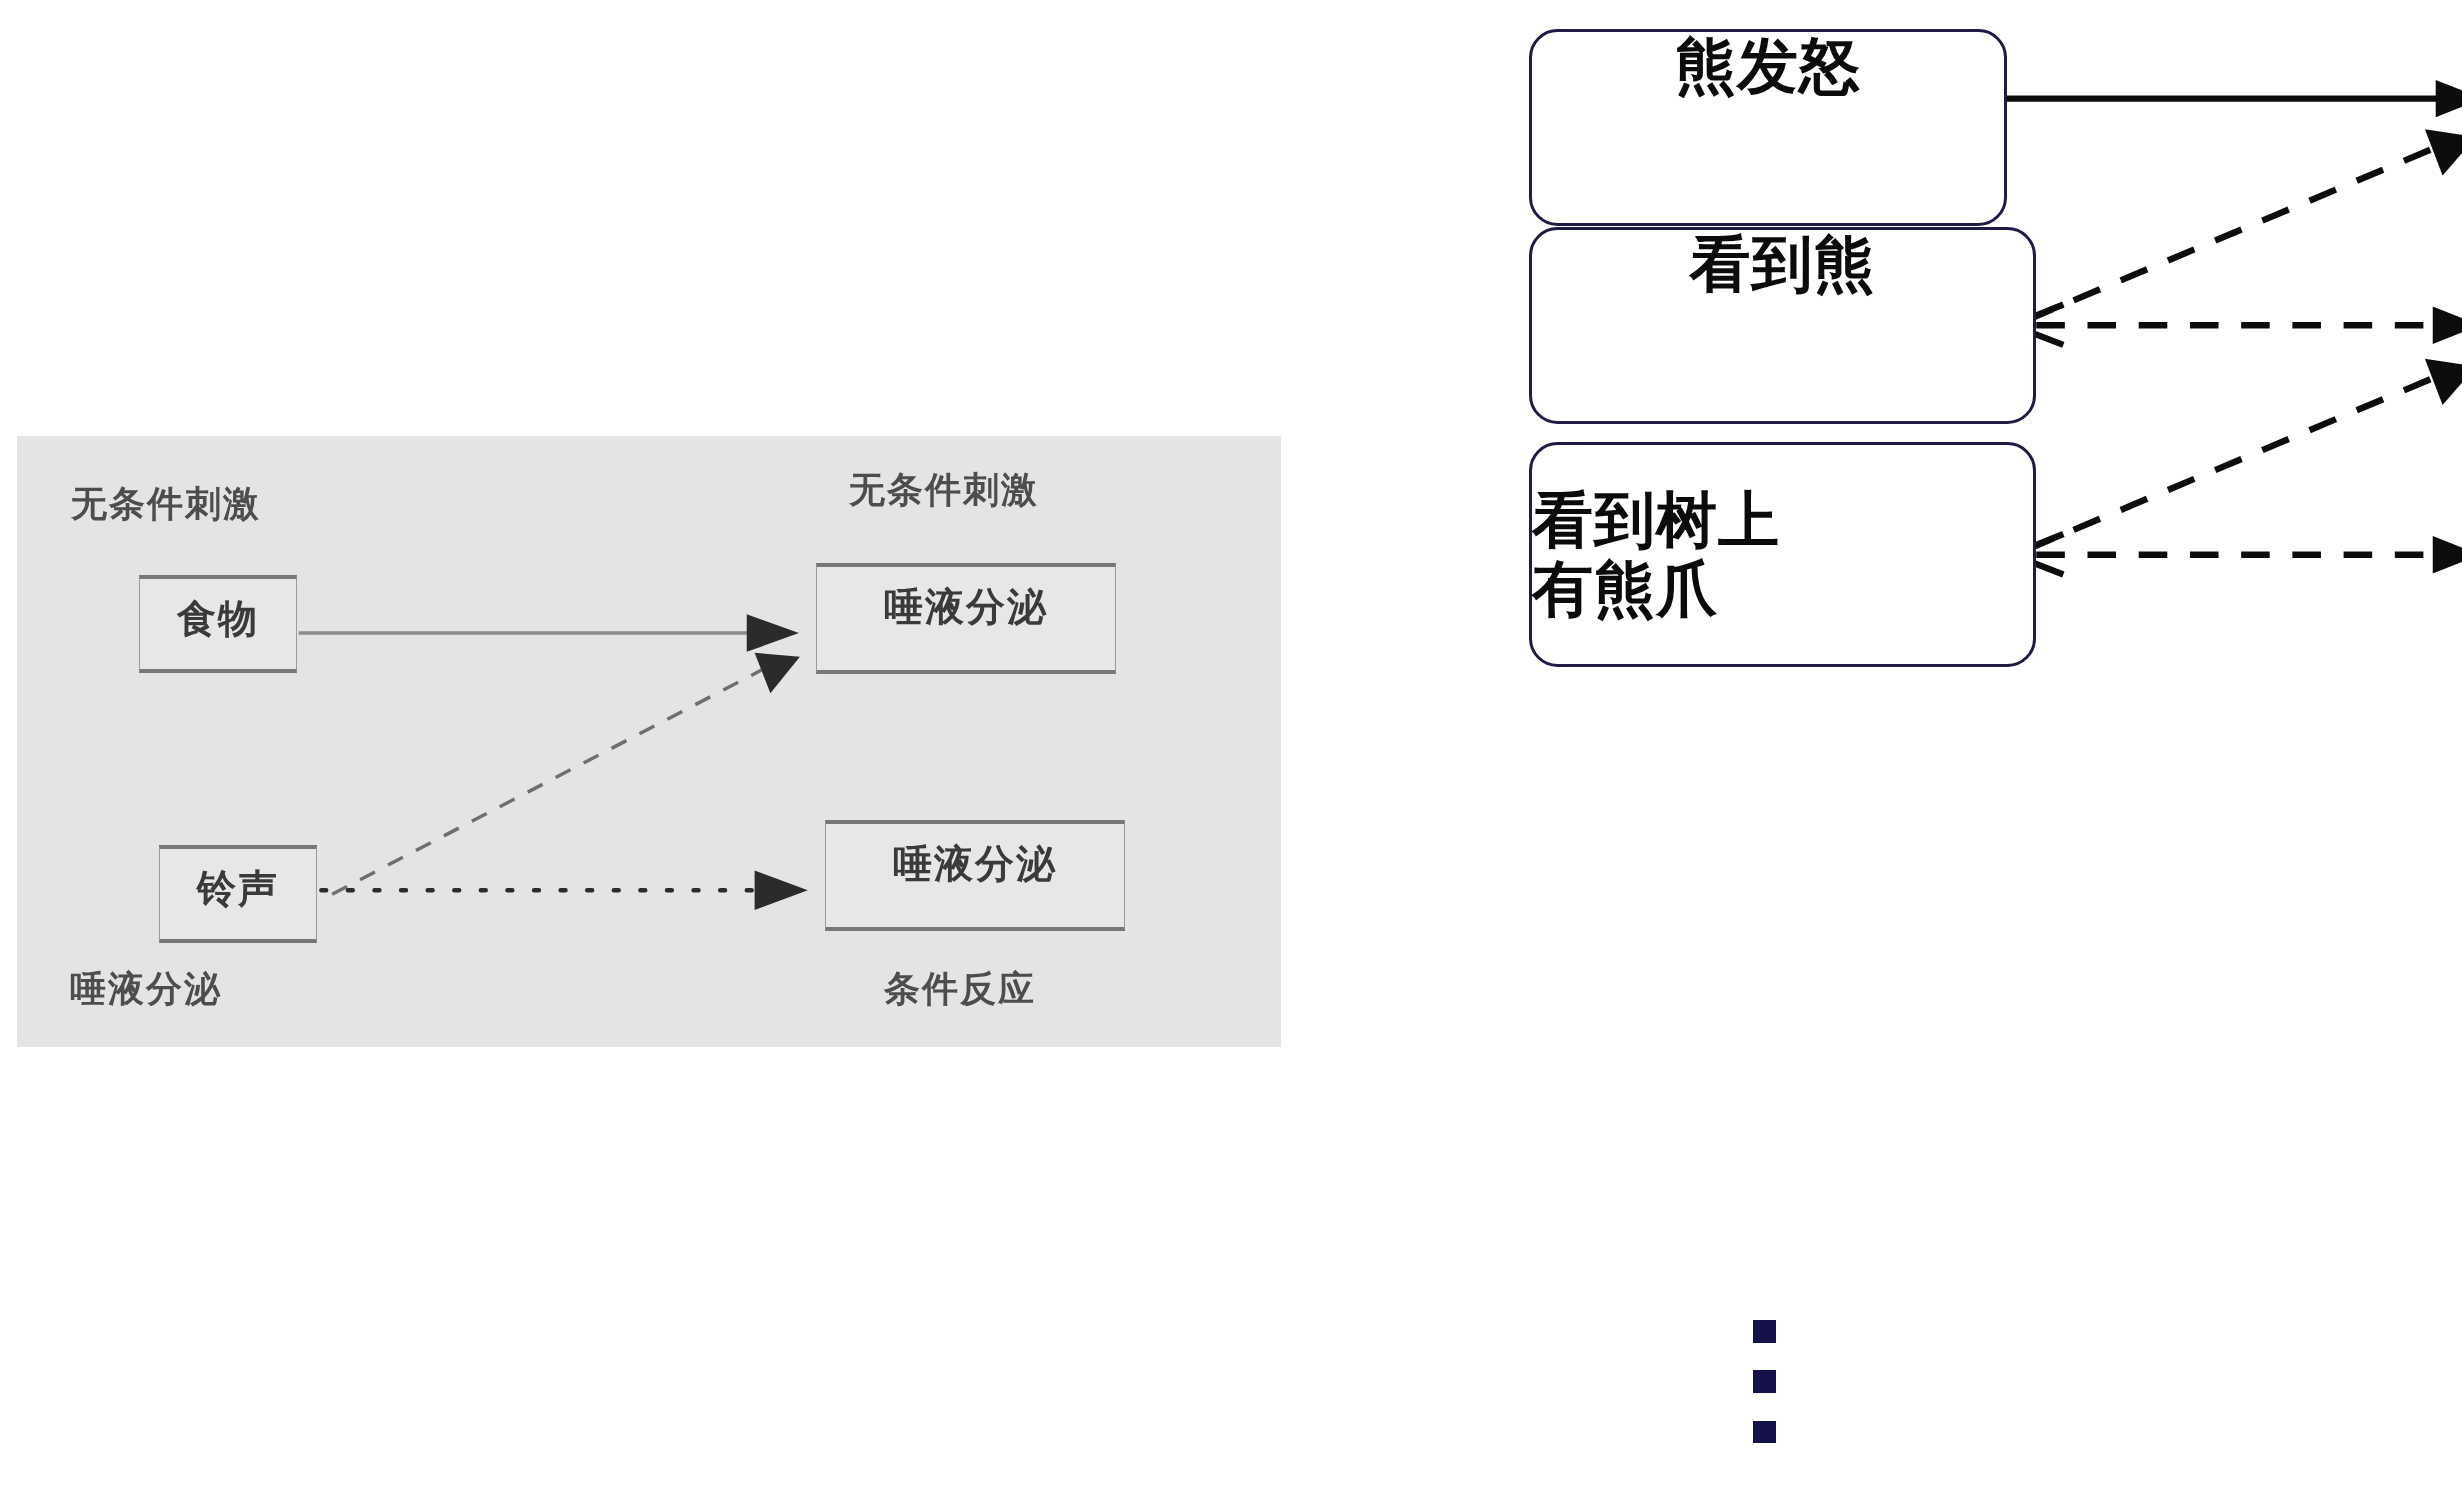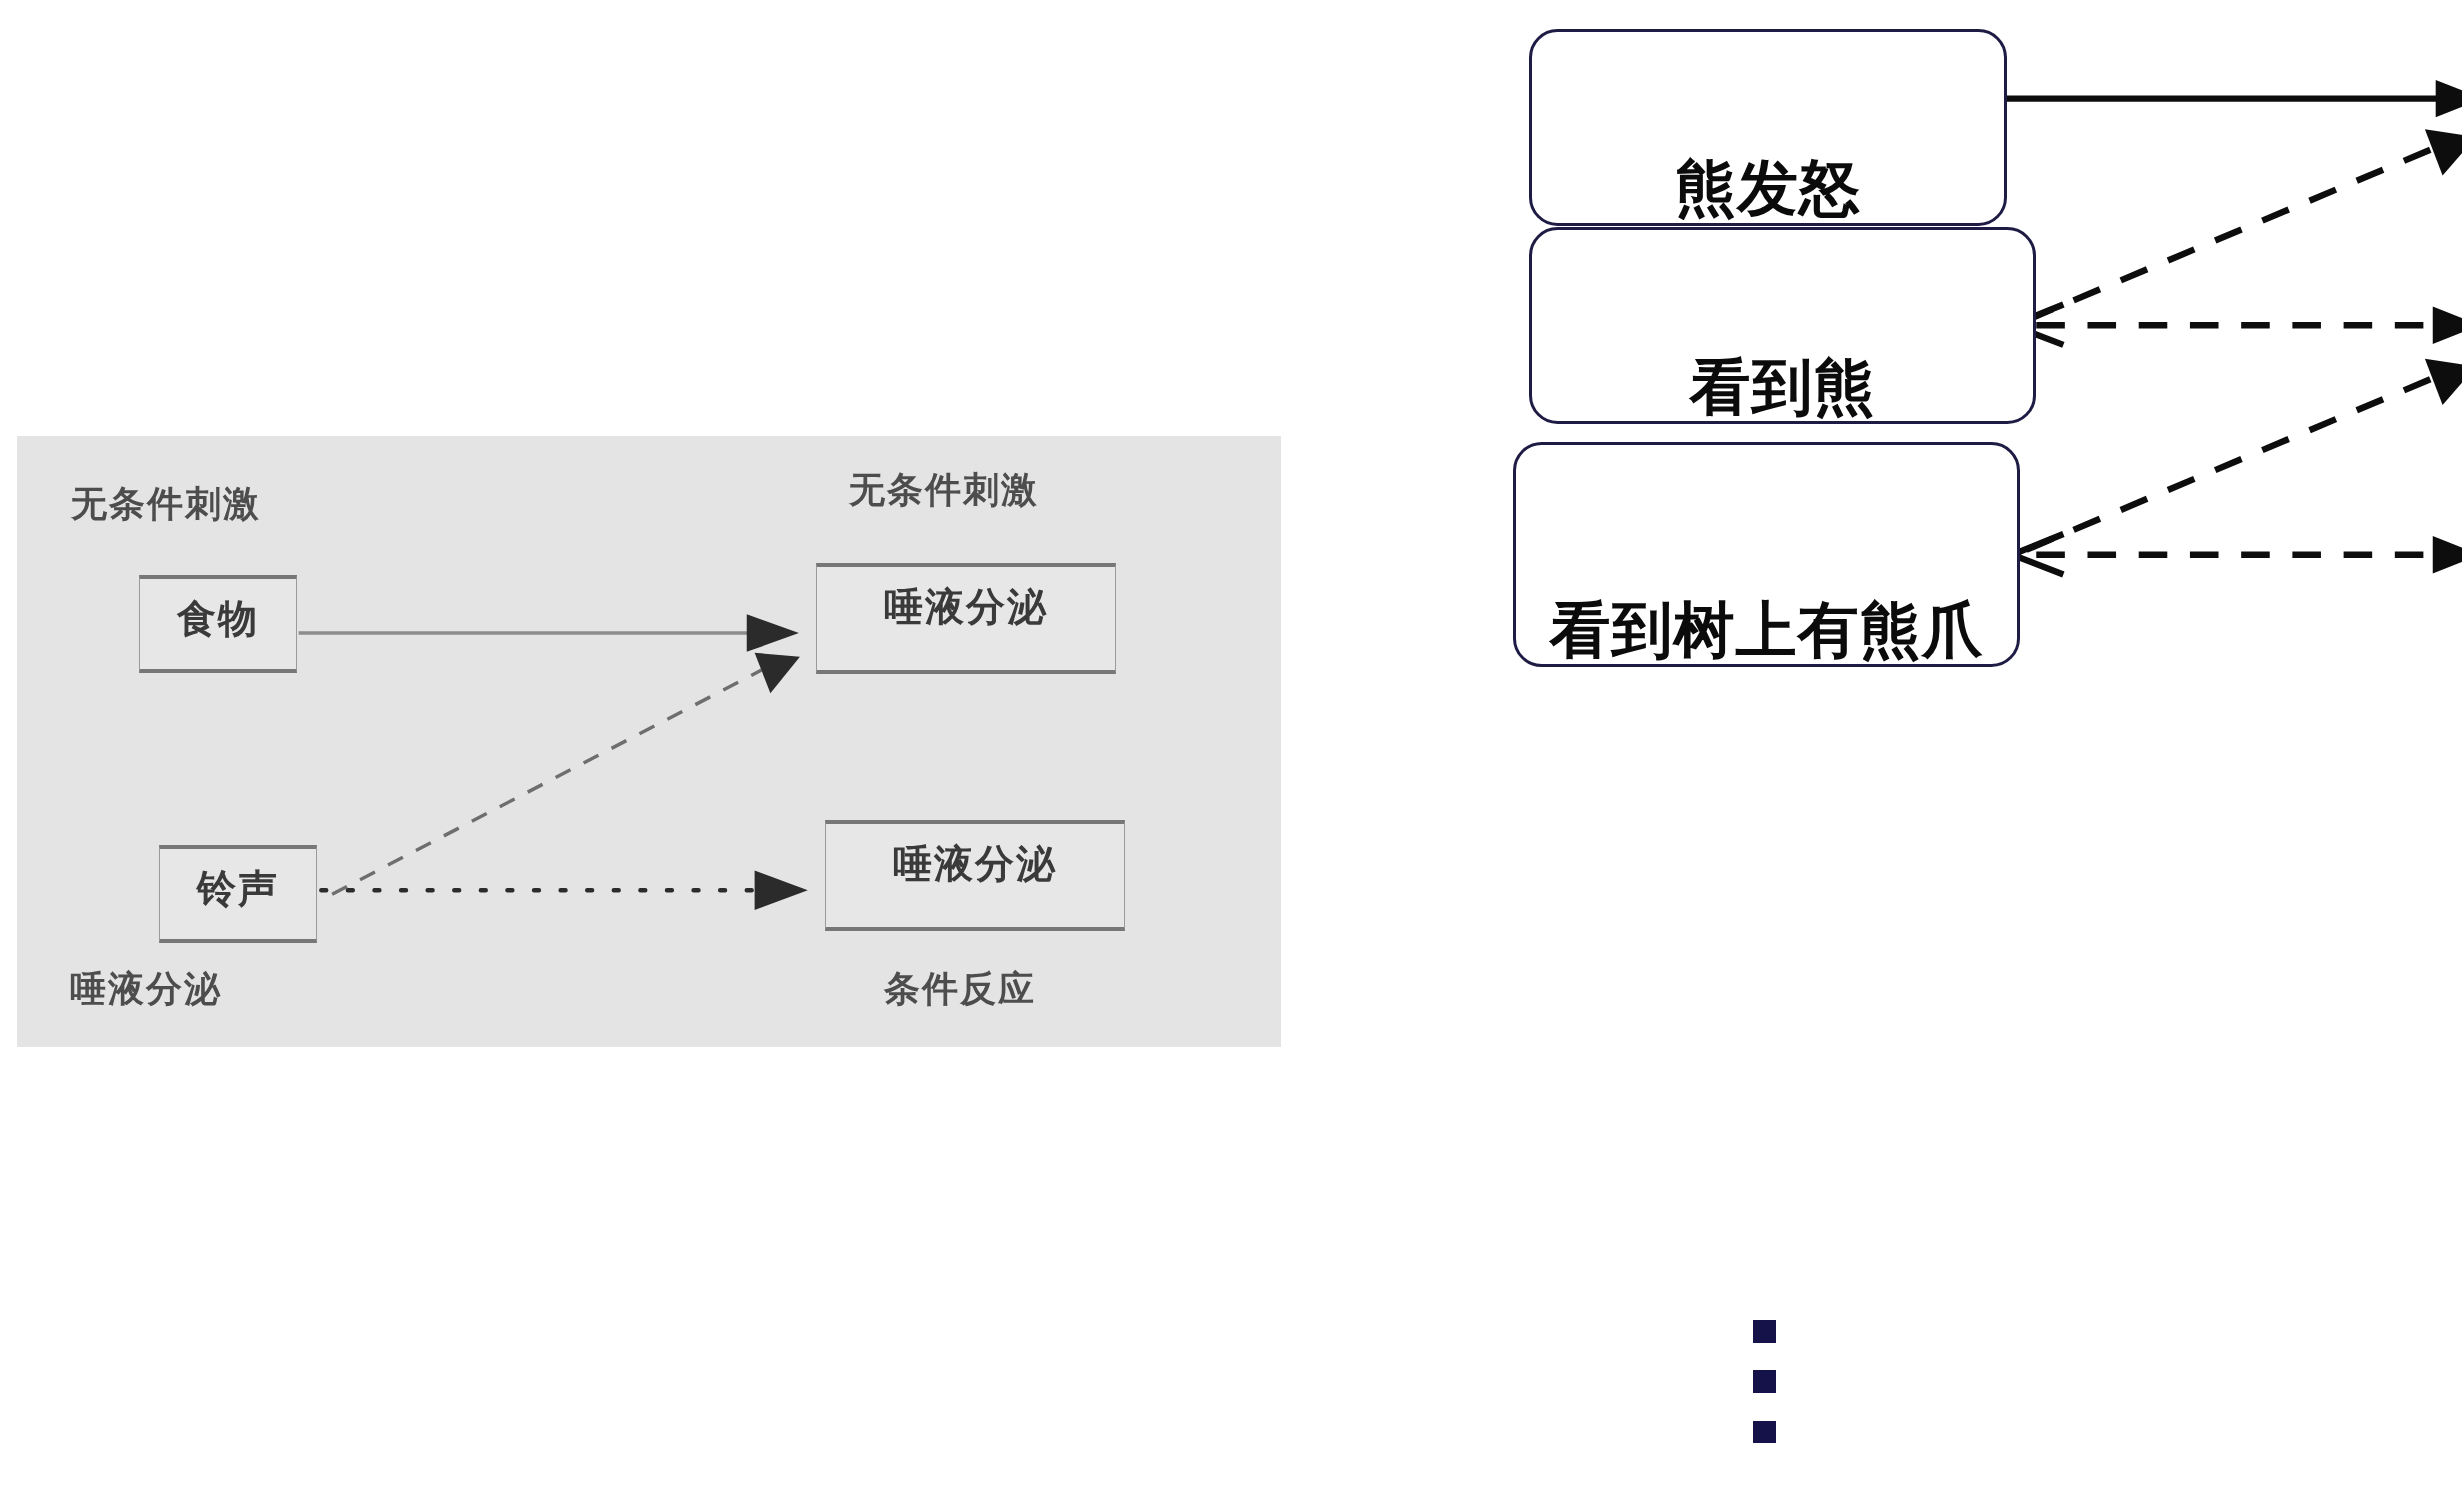--- a/index.html
+++ b/index.html
@@ -28,21 +28,21 @@
     text-align:center; color:#3a3a3a; font-size:39px; font-weight:700;
     letter-spacing:2px; white-space:nowrap;
     font-family:"DejaVu Sans","Liberation Sans",sans-serif;
   }
   #pavlov svg{position:absolute;left:0;top:0;width:100%;height:100%;overflow:visible;}
 
   
   #rl{position:absolute; left:1428px; top:0; width:1878px; height:1498px;}
   #rl .node{
     position:absolute; box-sizing:border-box; background:#ffffff;
-    border-radius:28.6px; display:flex; align-items:flex-end; justify-content:center;
+    border-radius:28.6px; display:flex; align-items:flex-start; justify-content:center;
     text-align:center; line-height:1.12;
   }
   #rl .node.dark{ border:3.4px solid #1e1b44; }
   #rl .cjk{
     font-family:"DejaVu Sans","Liberation Sans",sans-serif;
     font-weight:700; font-size:61px; color:#0b0b0b; letter-spacing:1px;
   }
   #rl svg.edges{position:absolute;left:0;top:0;width:1878px;height:1498px;overflow:visible;}
   #rl .dots{position:absolute; display:flex; flex-direction:column; gap:27.6px;}
   #rl .dots i{display:block;width:22.7px;height:22.7px;}
@@ -165,21 +165,21 @@
   </svg>
 
   <div class="node dark" style="left:101px;top:28.6px;width:478px;height:197px;">
     <span class="cjk">熊发怒</span>
   </div>
 
   <div class="node dark" style="left:101px;top:227px;width:507px;height:197px;">
     <span class="cjk">看到熊</span>
   </div>
 
-  <div class="node dark" style="left:85px;top:442px;width:507px;height:225px;flex-direction:row;">
+  <div class="node dark" style="left:101px;top:442px;width:507px;height:225px;flex-direction:column;">
     <span class="cjk">看到树上</span>
     <span class="cjk">有熊爪</span>
   </div>
 
   <div class="dots navy" style="left:325px;top:1320px;">
     <i></i>
     <i></i>
     <i></i>
   </div>
 

